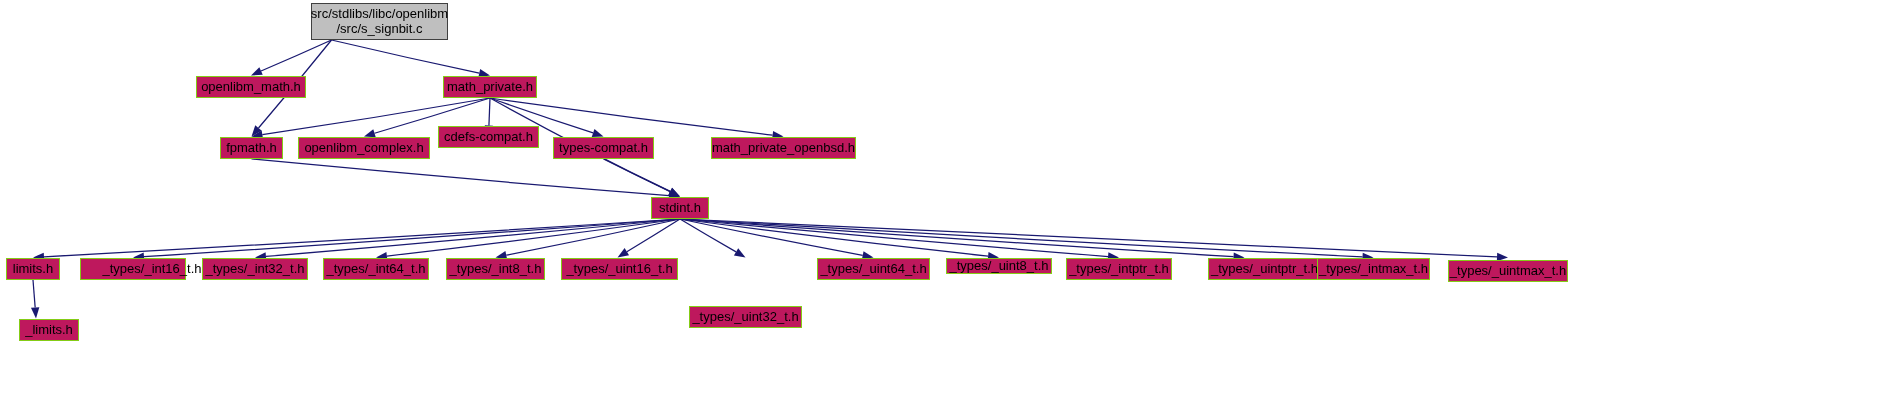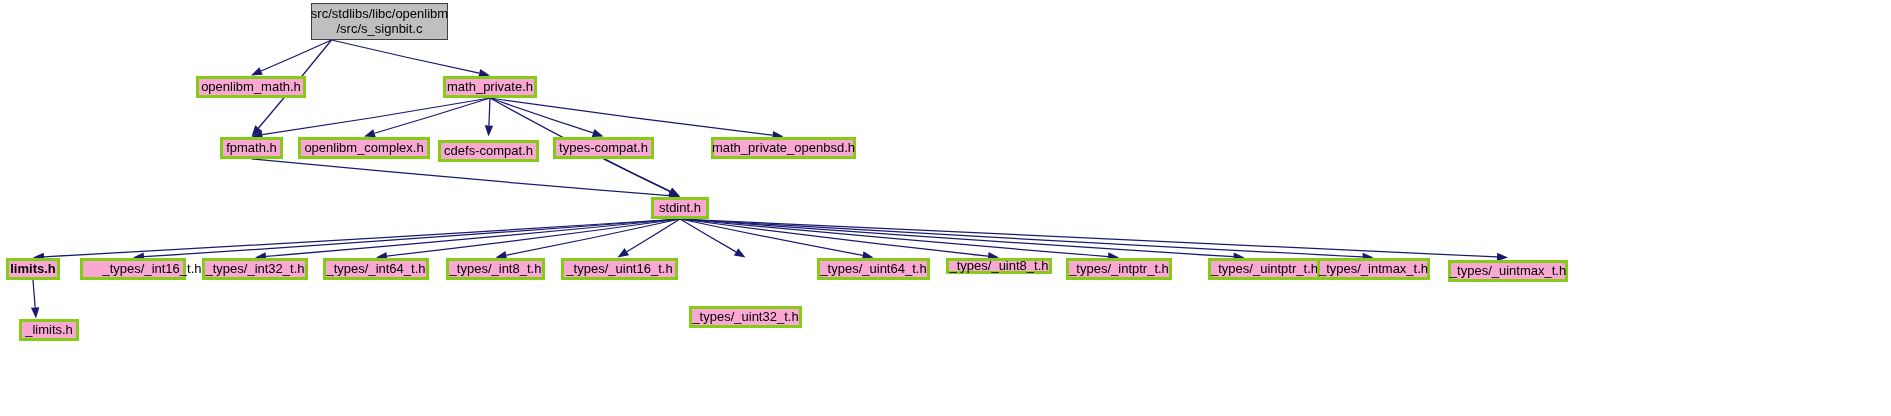--- a/index.html
+++ b/index.html
@@ -1,21 +1,21 @@
 <!DOCTYPE html>
 <html><head>
 <meta charset="utf-8">
 <style>
   html,body{margin:0;padding:0;background:#ffffff;}
   body{width:1891px;height:416px;overflow:hidden;
        font-family:"Liberation Sans","DejaVu Sans",sans-serif;}
   #graph-root{position:relative;width:1891px;height:416px;background:#fff;}
   svg#edges{position:absolute;left:0;top:0;width:1891px;height:416px;overflow:visible;}
-  .node{position:absolute;box-sizing:border-box;border:3px solid #84cc16;
-        background:#f9a8d4;display:flex;align-items:center;justify-content:center;
+  .node{position:absolute;box-sizing:border-box;border:1px solid #84cc16;
+        background:#be185d;display:flex;align-items:center;justify-content:center;
         text-align:center;line-height:1.12;color:#000000;font-size:13px;
         white-space:pre;letter-spacing:0;}
   .node.root{background:#bfbfbf;border:1px solid #404040;}
   .node-label{display:block;}
 </style>
 </head>
 <body>
 
 <div id="graph-root">
   <svg id="edges" viewBox="0 0 1891 416" preserveAspectRatio="none">
@@ -70,25 +70,25 @@
       <path d="M 33 280 Q 34.07816925613395 293.7845753297413 35.156338512267894 307.5324006594826" fill="none" stroke="#191970" stroke-width="1.25"></path>
       <polygon points="36,318.5 30.96870967316125,307.85452595479853 39.34396735137454,307.2102753641667" fill="#191970"></polygon>
     </svg>
   <div id="nodes-layer">
       <div class="node root" style="left: 263px; top: 3px; width: 137px; height: 37px; margin-left: 48px;"><span class="node-label">src/stdlibs/libc/openlibm
 /src/s_signbit.c</span></div>
       <div class="node" style="left: 196px; top: 76px; width: 110px; height: 22px;"><span class="node-label">openlibm_math.h</span></div>
       <div class="node" style="left: 443px; top: 76px; width: 94px; height: 22px;"><span class="node-label">math_private.h</span></div>
       <div class="node" style="left: 220px; top: 137px; width: 63px; height: 22px;"><span class="node-label">fpmath.h</span></div>
       <div class="node" style="left: 298px; top: 137px; width: 132px; height: 22px;"><span class="node-label">openlibm_complex.h</span></div>
-      <div class="node" style="left: 438px; top: 140px; width: 101px; height: 22px;"><span class="node-label">cdefs-compat.h</span></div>
+      <div class="node" style="left: 438px; top: 126px; width: 101px; height: 22px;"><span class="node-label">cdefs-compat.h</span></div>
       <div class="node" style="left: 553px; top: 137px; width: 101px; height: 22px;"><span class="node-label">types-compat.h</span></div>
       <div class="node" style="left: 711px; top: 137px; width: 145px; height: 22px;"><span class="node-label">math_private_openbsd.h</span></div>
       <div class="node" style="left: 651px; top: 197px; width: 58px; height: 22px;"><span class="node-label">stdint.h</span></div>
-      <div class="node" style="left: 6px; top: 258px; width: 54px; height: 22px; font-weight: bold;"><span class="node-label">limits.h</span></div>
+      <div class="node" style="left: 6px; top: 258px; width: 54px; height: 22px;"><span class="node-label">limits.h</span></div>
       <div class="node" style="left: 80px; top: 258px; width: 106px; height: 22px; padding-left: 38px;"><span class="node-label">_types/_int16_t.h</span></div>
       <div class="node" style="left: 202px; top: 258px; width: 106px; height: 22px;"><span class="node-label">_types/_int32_t.h</span></div>
       <div class="node" style="left: 323px; top: 258px; width: 106px; height: 22px;"><span class="node-label">_types/_int64_t.h</span></div>
       <div class="node" style="left: 446px; top: 258px; width: 99px; height: 22px;"><span class="node-label">_types/_int8_t.h</span></div>
       <div class="node" style="left: 561px; top: 258px; width: 117px; height: 22px;"><span class="node-label">_types/_uint16_t.h</span></div>
       <div class="node" style="left: 689px; top: 258px; width: 113px; height: 22px; margin-top: 48px;"><span class="node-label">_types/_uint32_t.h</span></div>
       <div class="node" style="left: 817px; top: 258px; width: 113px; height: 22px;"><span class="node-label">_types/_uint64_t.h</span></div>
       <div class="node" style="left: 946px; top: 258px; width: 106px; height: 16px; text-align: center;"><span class="node-label">_types/_uint8_t.h</span></div>
       <div class="node" style="left: 1066px; top: 258px; width: 106px; height: 22px;"><span class="node-label">_types/_intptr_t.h</span></div>
       <div class="node" style="left: 1188px; top: 258px; width: 113px; height: 22px; margin-left: 20px;"><span class="node-label">_types/_uintptr_t.h</span></div>

